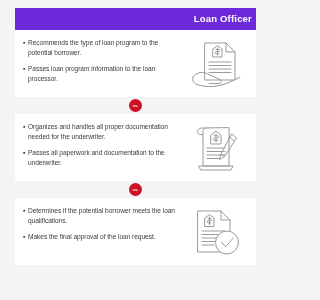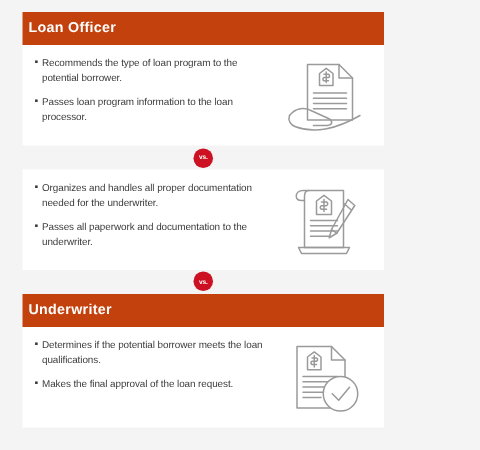--- a/index.html
+++ b/index.html
@@ -30,23 +30,23 @@
 
   
   .card {
     width: 241px;
     background: #ffffff;
     display: flex;
     flex-direction: column;
   }
 
   .card-header {
-    background: #c2410c;
+    background: #6d28d9;
     color: #ffffff;
-    text-align: left;
+    text-align: right;
     font-size: 9.5px;
     font-weight: bold;
     letter-spacing: 0.2px;
     padding: 6px 4px 6px 4px;
     line-height: 1.1;
   }
 
   .card-body {
     display: flex;
     flex-direction: row;
@@ -188,21 +188,20 @@
         </svg>
       </div>
     </div>
   </div>
 
   <div class="connector">
     <div class="vs-badge">vs.</div>
   </div>
 
   <div class="card">
-    <div class="card-header">Underwriter</div>
     <div class="card-body">
       <div class="bullets">
         <div class="bullet">
           <span class="bullet-dot">▪</span>
           <span class="bullet-text">Determines if the potential borrower meets the loan qualifications.</span>
         </div>
         <div class="bullet">
           <span class="bullet-dot">▪</span>
           <span class="bullet-text">Makes the final approval of the loan request.</span>
         </div>

